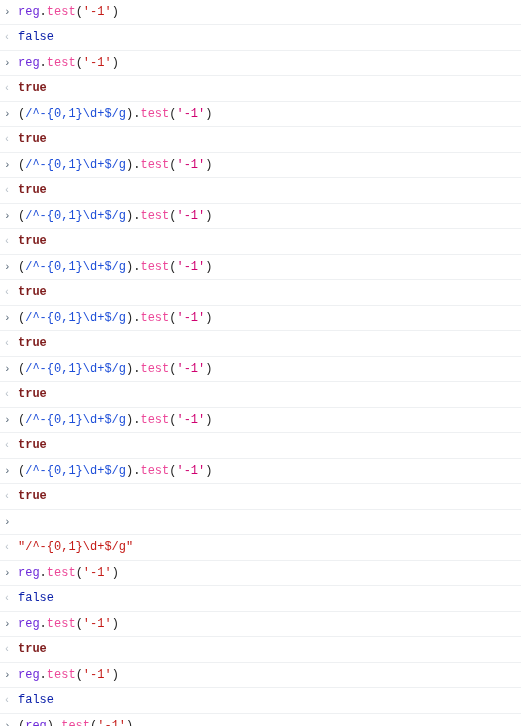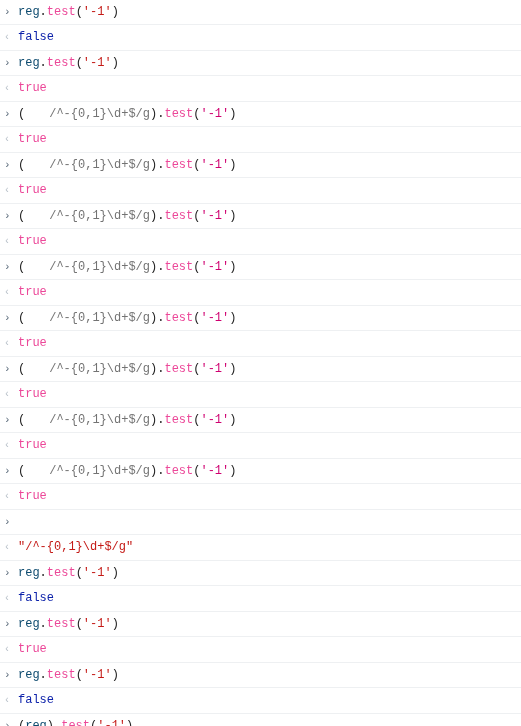--- a/index.html
+++ b/index.html
@@ -26,23 +26,23 @@
   text-align: left;
   font-size: 11px;
   user-select: none;
 }
 .marker.in { color: #5b6b7b; }
 .marker.out { color: #b8c0c9; font-size: 10px; padding-top: 1px; }
 .content { flex: 1; white-space: pre-wrap; word-break: break-all; }
 
 
 .kw-false { color: #0d22aa; margin-top: 28px; }
-.kw-true { color: #ec4899; }
-.ident { color: #0c4a6e; }
-.regex { color: #737373; margin-left: 24px; }
+.kw-true { color: #7f1d1d; font-weight: bold; }
+.ident { color: #6d28d9; }
+.regex { color: #1d4ed8; }
 .string-pink { color: #cf0070; }
 .string-red { color: #c41a16; }
 .paren { color: #222; }
 .dot { color: #222; }
 .method { color: #ec4899; }
 </style>
 </head>
 <body>
 
 <div class="console" id="console">

